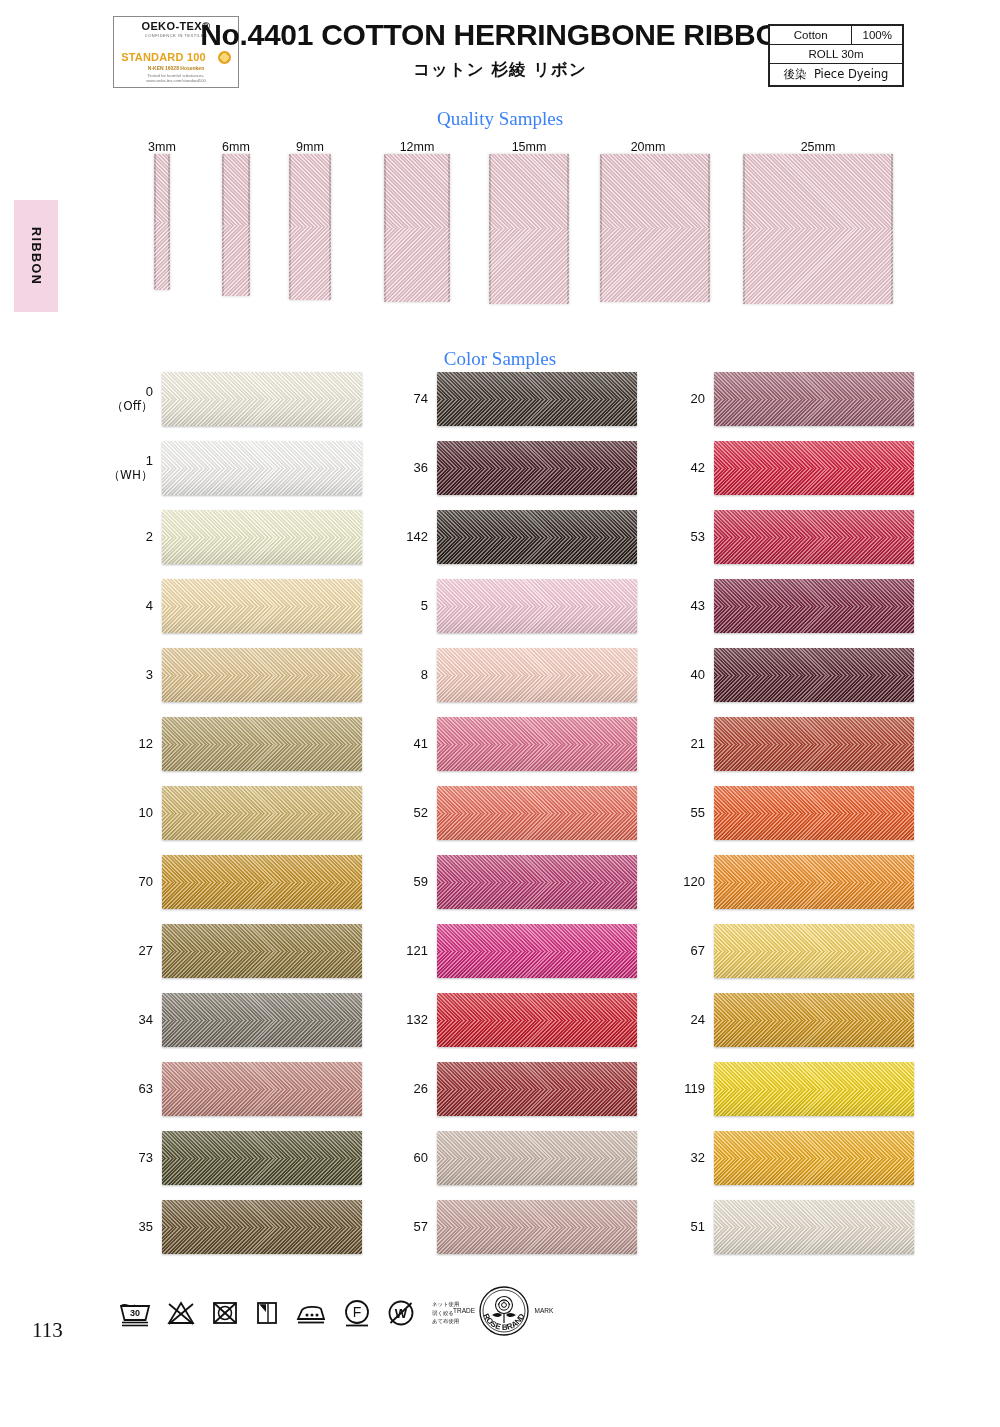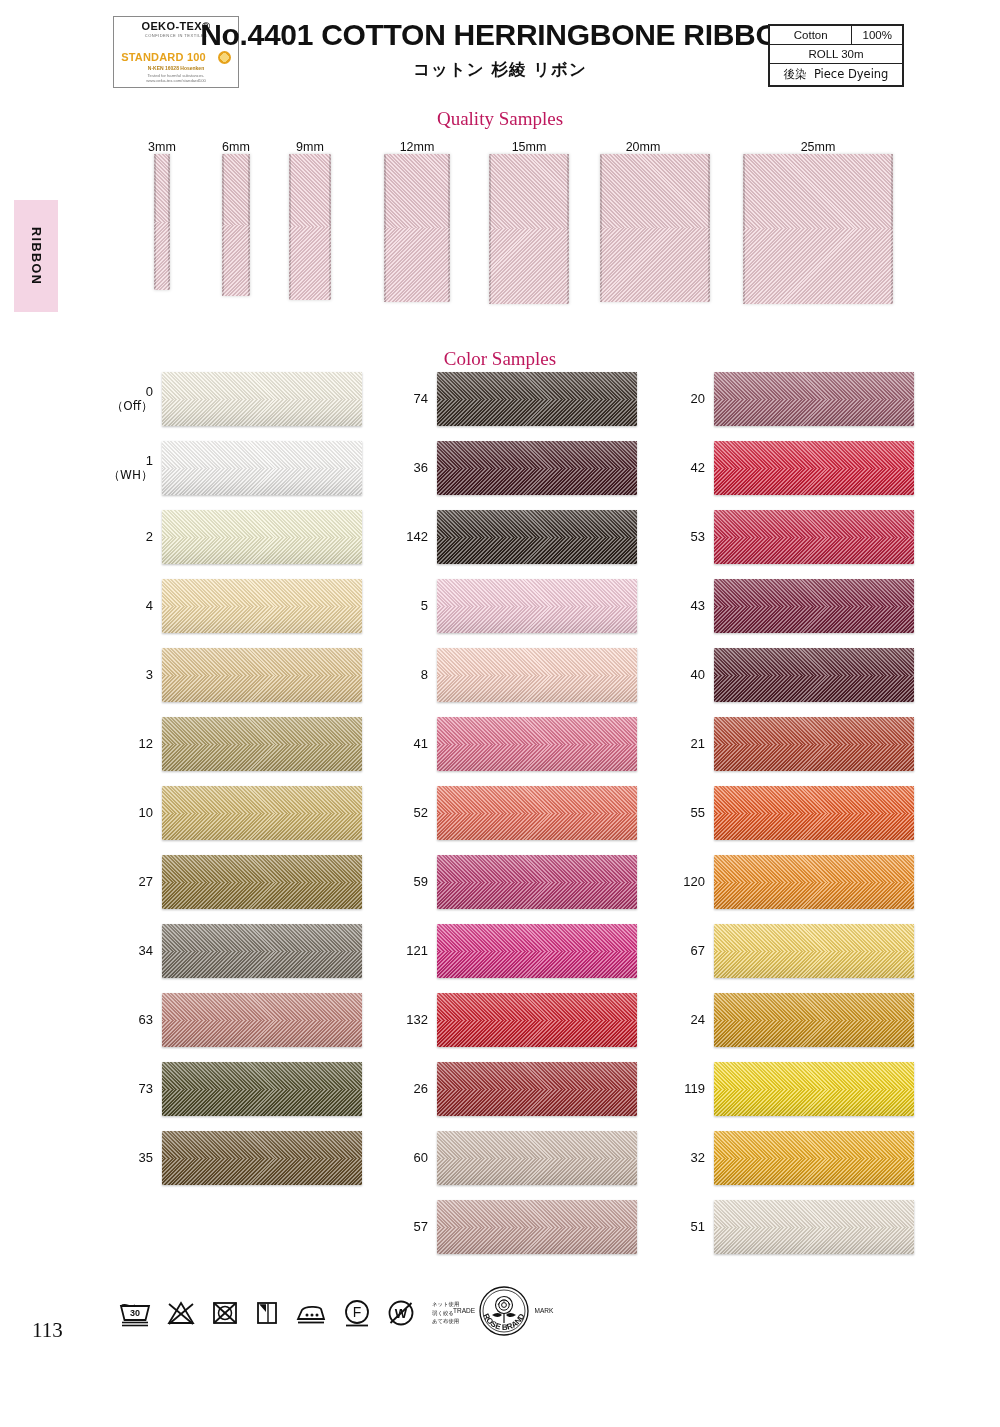--- a/index.html
+++ b/index.html
@@ -47,21 +47,21 @@
     font-family:"DejaVu Sans",sans-serif;letter-spacing:1px;}
 
   .spec{position:absolute;right:96px;top:24px;width:134px;border:1px solid #222;
     border-collapse:collapse;background:#fff;}
   .spec table{border-collapse:collapse;width:100%;}
   .spec td{border:1px solid #222;font-size:11.5px;text-align:center;padding:3px 2px;color:#111;}
   .spec td.jp{font-family:"DejaVu Sans",sans-serif;}
 
   
   .sec-title{position:absolute;width:1000px;text-align:center;
-    font-size:19px;color:#be185d;font-family:"Liberation Serif","DejaVu Serif",serif;}
+    font-size:19px;color:#3b82f6;font-family:"Liberation Serif","DejaVu Serif",serif;}
   #quality-title{top:108px;}
   #color-title{top:348px;}
 
   
   .qs{position:absolute;left:0;top:140px;width:1000px;height:170px;}
   .qs-item{position:absolute;text-align:center;}
   .qs-label{font-size:12.5px;color:#111;margin-bottom:0;}
   .qs-swatch{
     position:relative;margin:0 auto;
     background-color:#f0cfd6;
@@ -197,21 +197,21 @@
           <div class="edge r"></div>
         </div>
       </div>
       <div class="qs-item" style="left: 489px; top: 0px; width: 80px;">
         <div class="qs-label">15mm</div>
         <div class="qs-swatch hb" style="width: 80px; height: 150px; background-color: rgb(238, 205, 212);">
           <div class="edge l"></div>
           <div class="edge r"></div>
         </div>
       </div>
-      <div class="qs-item" style="left: 600px; top: 0px; width: 86px;">
+      <div class="qs-item" style="left: 600px; top: 0px; width: 96px;">
         <div class="qs-label">20mm</div>
         <div class="qs-swatch hb" style="width: 110px; height: 148px; background-color: rgb(237, 204, 211);">
           <div class="edge l"></div>
           <div class="edge r"></div>
         </div>
       </div>
       <div class="qs-item" style="left: 743px; top: 0px; width: 150px;">
         <div class="qs-label">25mm</div>
         <div class="qs-swatch hb" style="width: 150px; height: 150px; background-color: rgb(238, 205, 212);">
           <div class="edge l"></div>
@@ -271,20 +271,28 @@
           </div>
           <div class="cs-swatch hb" style="background-color: rgb(180, 161, 105);">
             <div class="sheen"></div>
           </div>
         </div>
         <div class="cs-row">
           <div class="cs-code">
             <div>10</div>
           </div>
           <div class="cs-swatch hb" style="background-color: rgb(209, 182, 107);">
+            <div class="sheen"></div>
+          </div>
+        </div>
+        <div class="cs-row">
+          <div class="cs-code">
+            <div>70</div>
+          </div>
+          <div class="cs-swatch hb" style="background-color: rgb(200, 148, 40);">
             <div class="sheen"></div>
           </div>
         </div>
         <div class="cs-row">
           <div class="cs-code">
             <div>27</div>
           </div>
           <div class="cs-swatch hb" style="background-color: rgb(145, 121, 60);">
             <div class="sheen"></div>
           </div>

